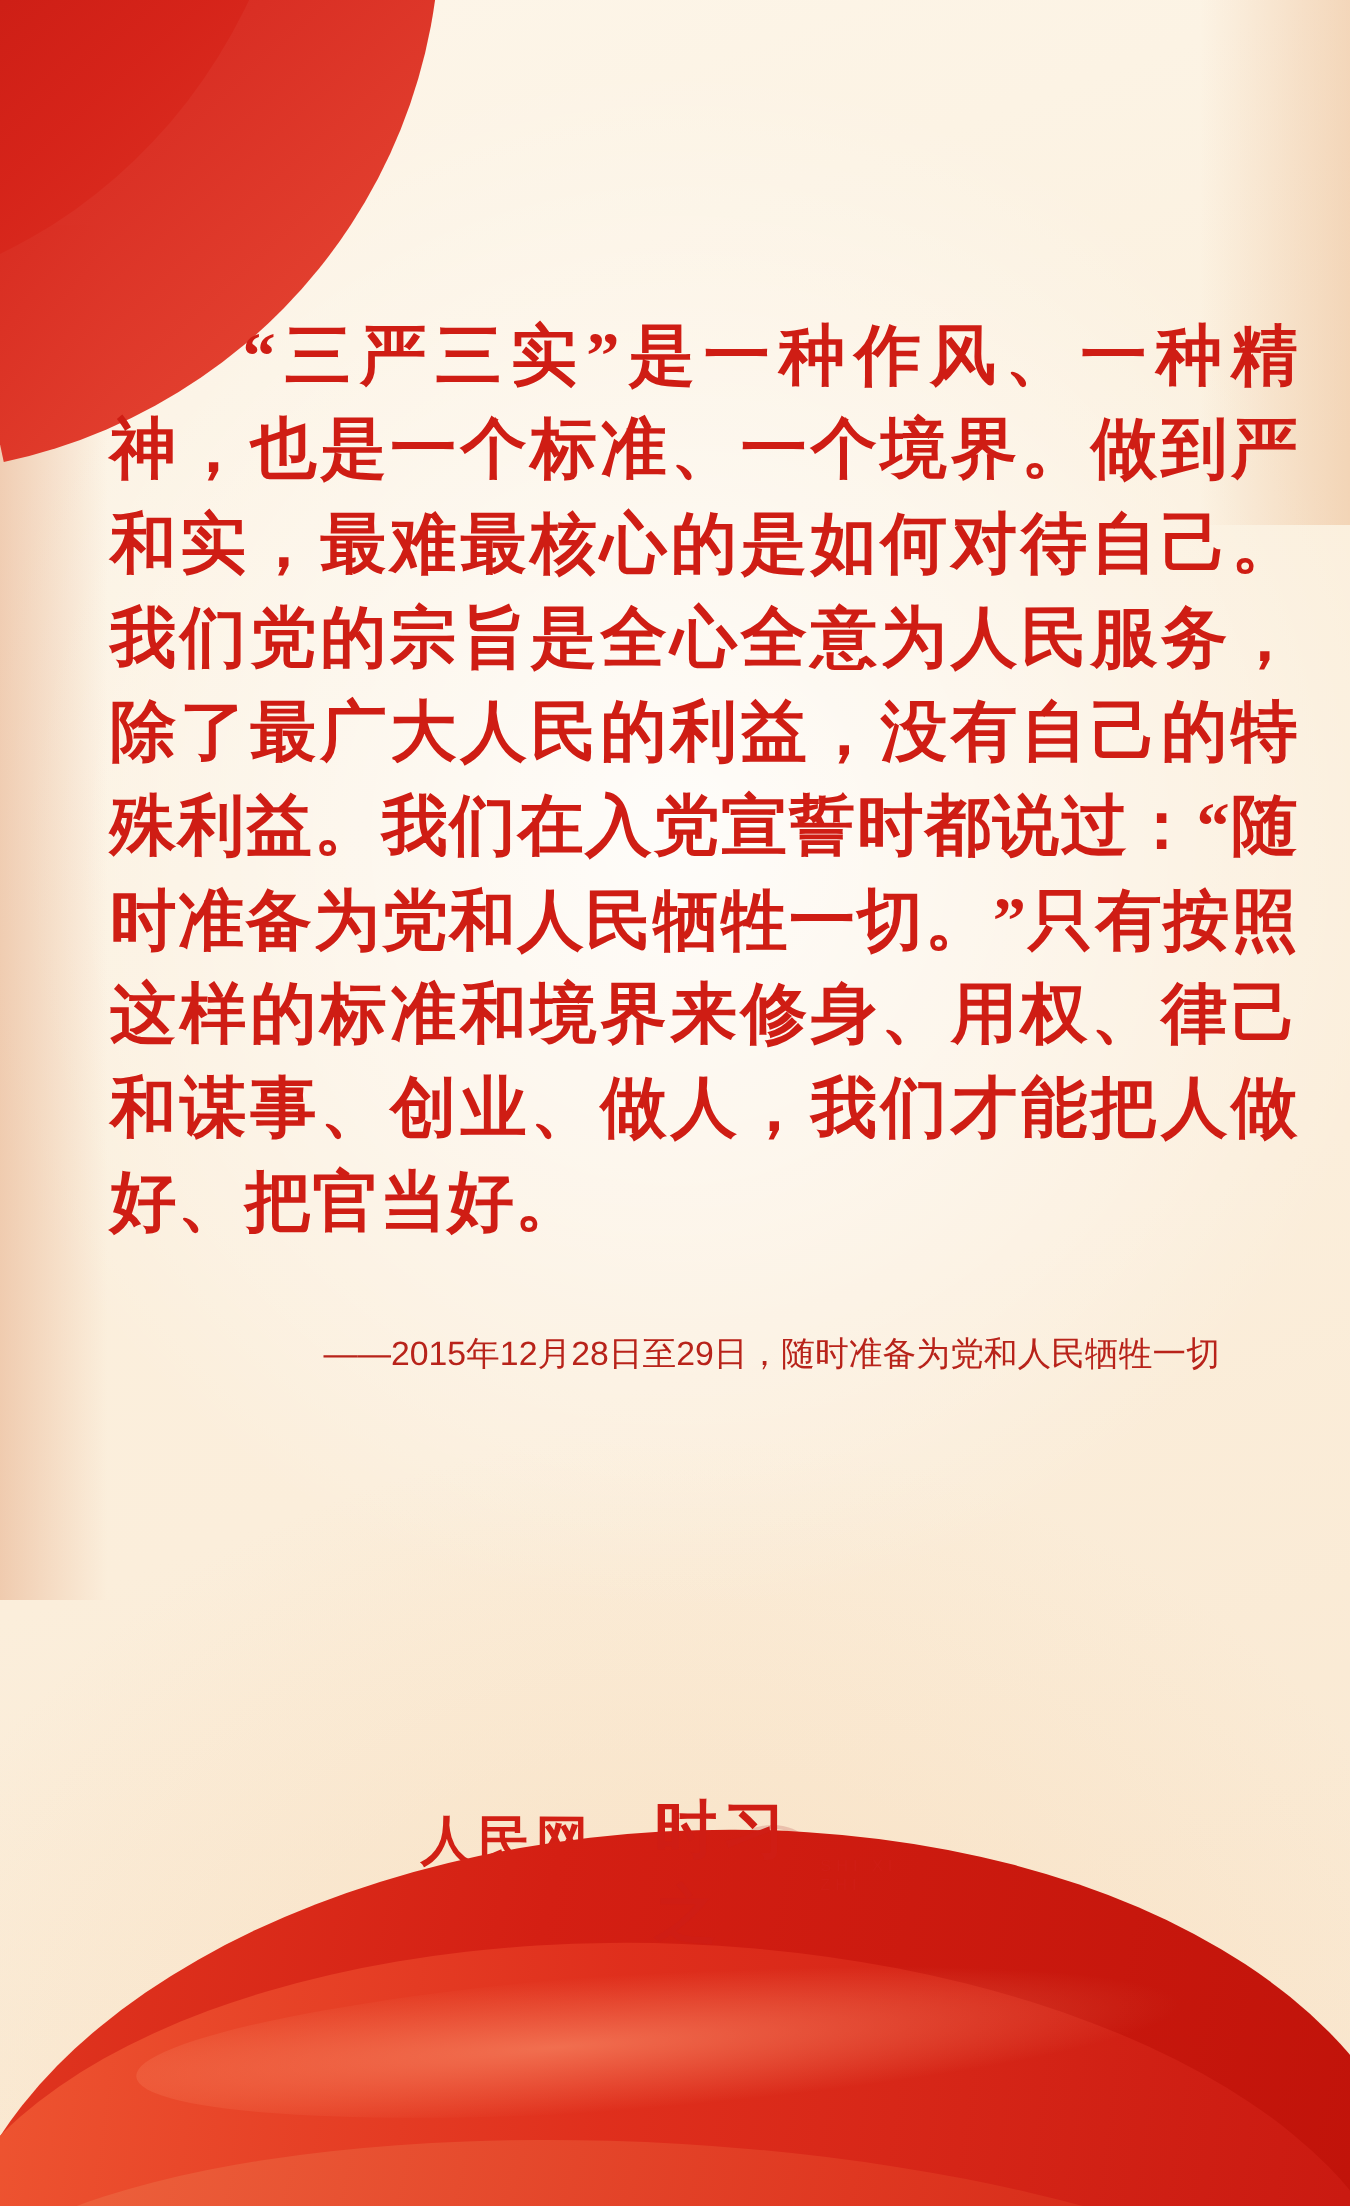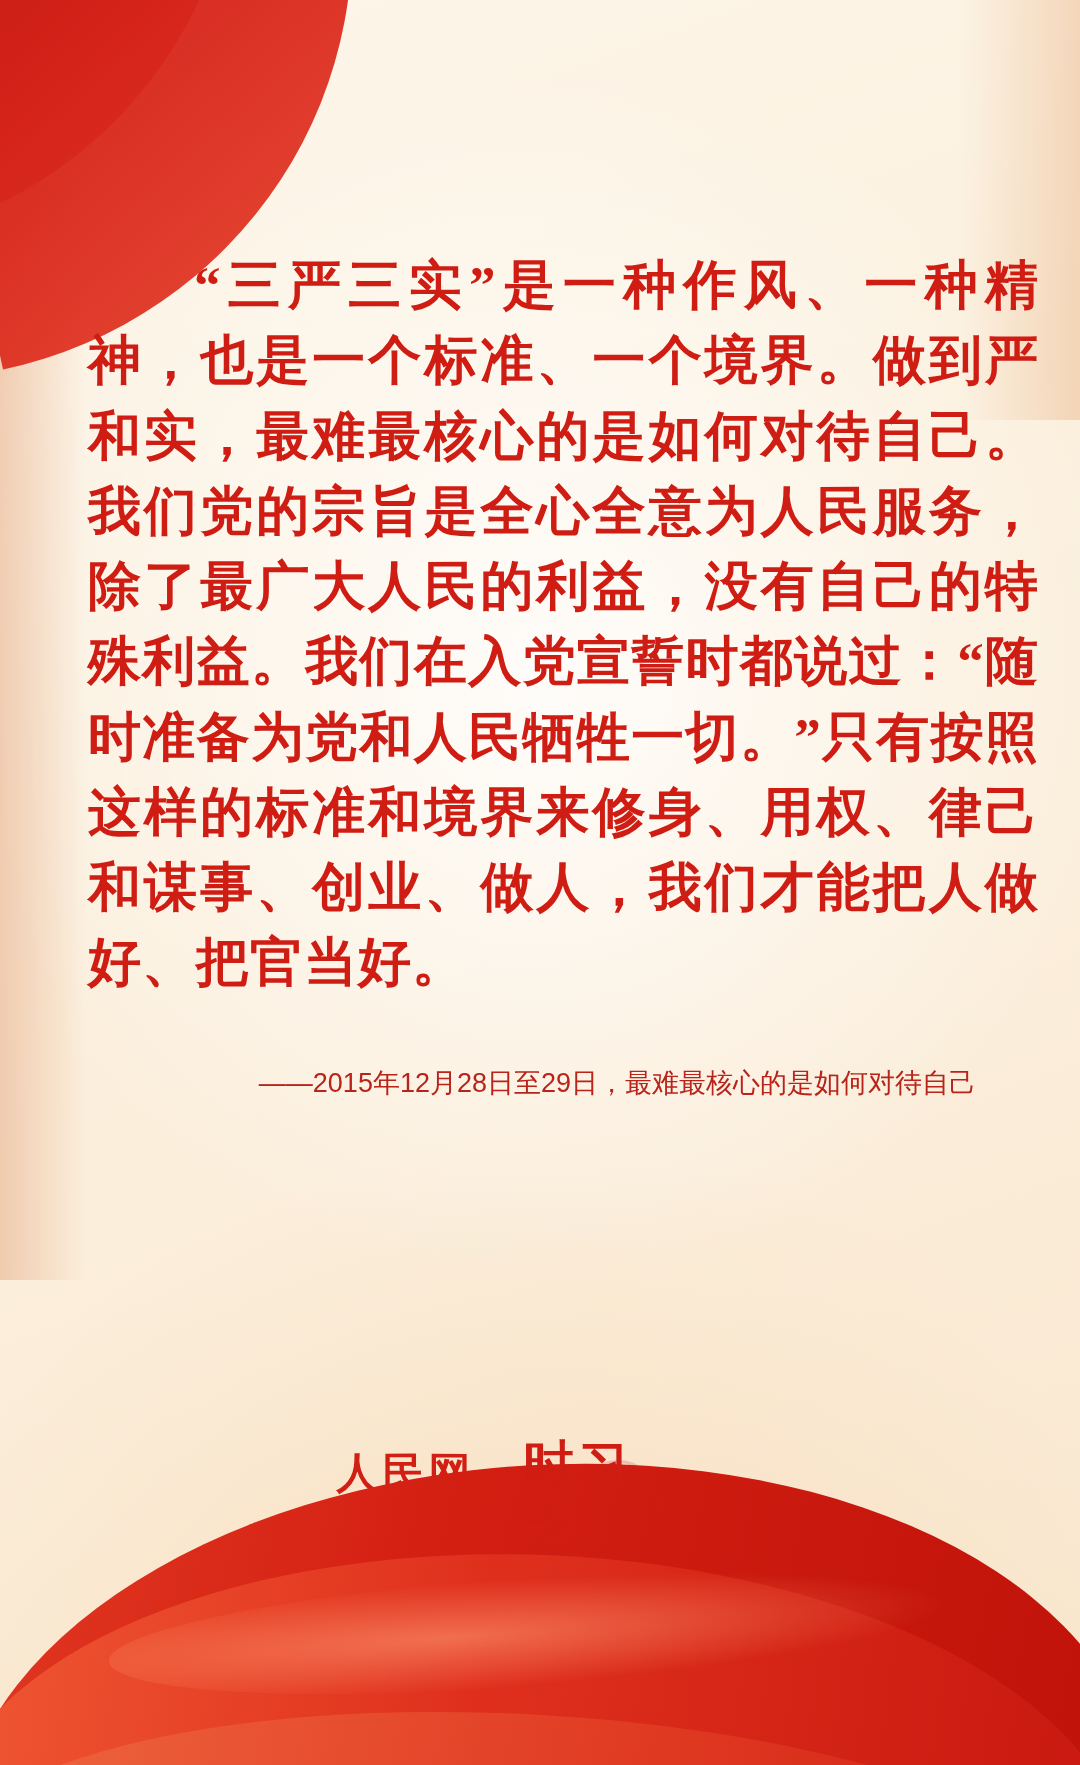--- a/index.html
+++ b/index.html
@@ -241,21 +241,21 @@
   <div class="wash"></div>
   <div class="band-right"></div>
   <div class="band-left"></div>
   <div class="corner-tl2"></div>
   <div class="corner-tl"></div>
 
   <div class="content">
     <p class="quote">“三严三实”是一种作风、一种精神，也是一个标准、一个境界。做到严和实，最难最核心的是如何对待自己。我们党的宗旨是全心全意为人民服务，除了最广大人民的利益，没有自己的特殊利益。我们在入党宣誓时都说过：“随时准备为党和人民牺牲一切。”只有按照这样的标准和境界来修身、用权、律己和谋事、创业、做人，我们才能把人做好、把官当好。</p>
 
     <div class="attribution">
-      <span class="line1">——2015年12月28日至29日，最难最核心的是如何对待自己</span>
+      <span class="line1">——2015年12月28日至29日，随时准备为党和人民牺牲一切</span>
     </div>
   </div>
 
   <div class="logos">
     <div class="logo-people">
       <span class="mark">人民网</span>
       <span class="sub">中国共产党新闻网</span>
       <span class="url">cpc.people.cn</span>
     </div>
 

